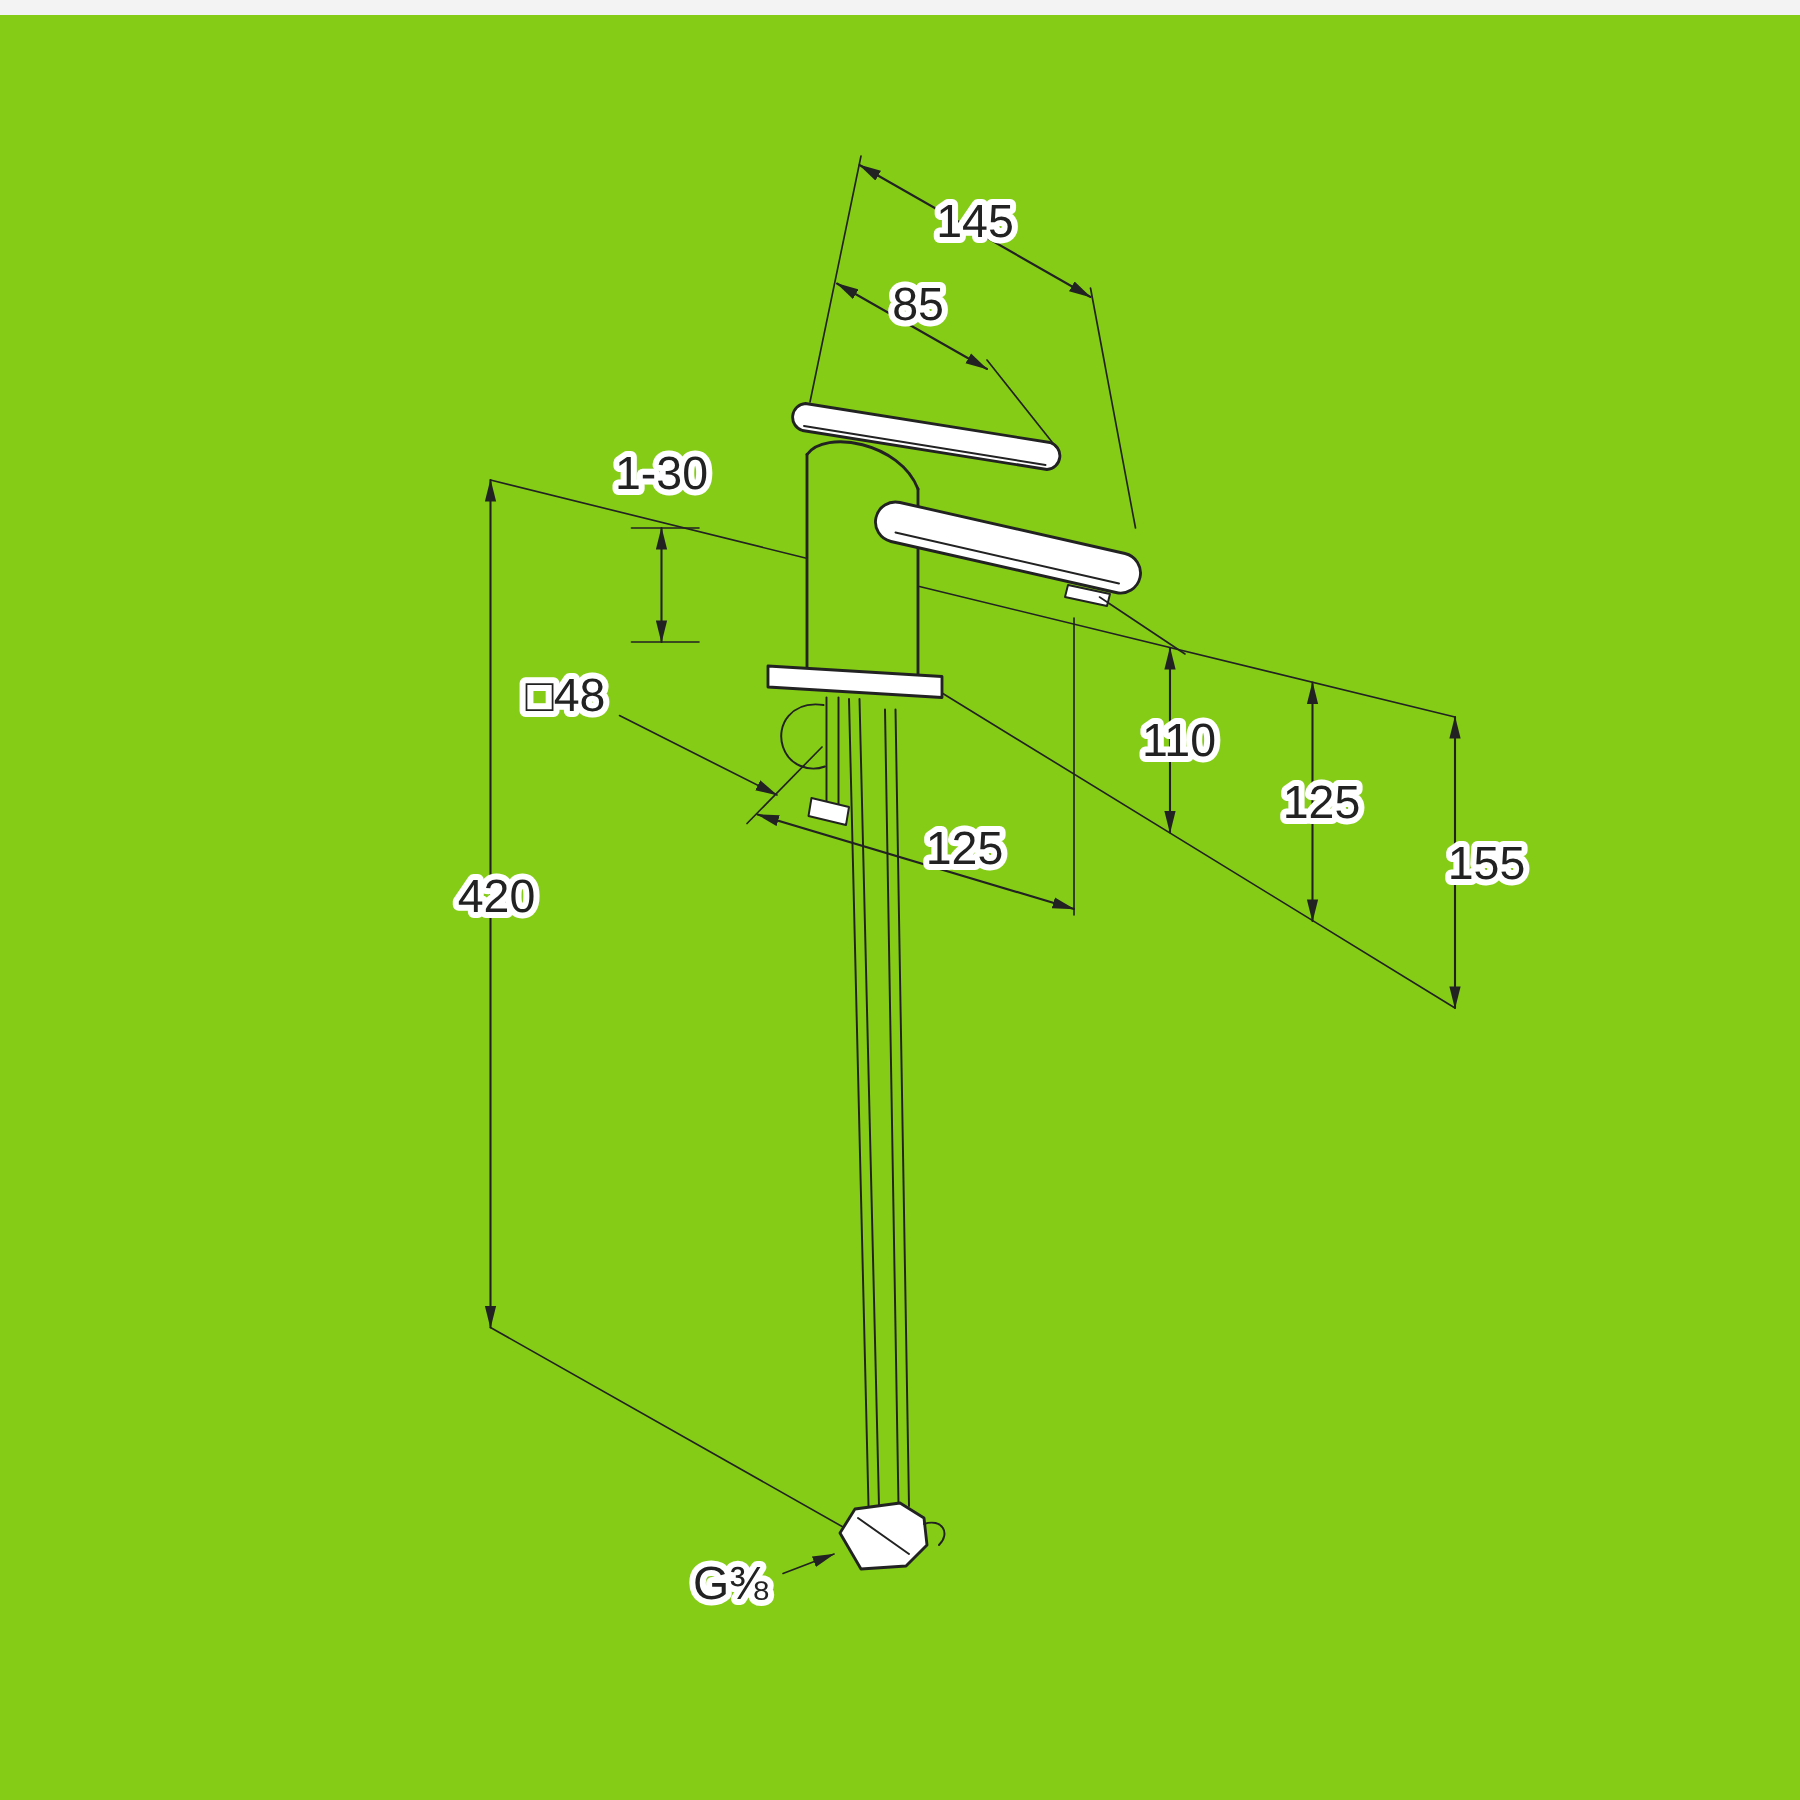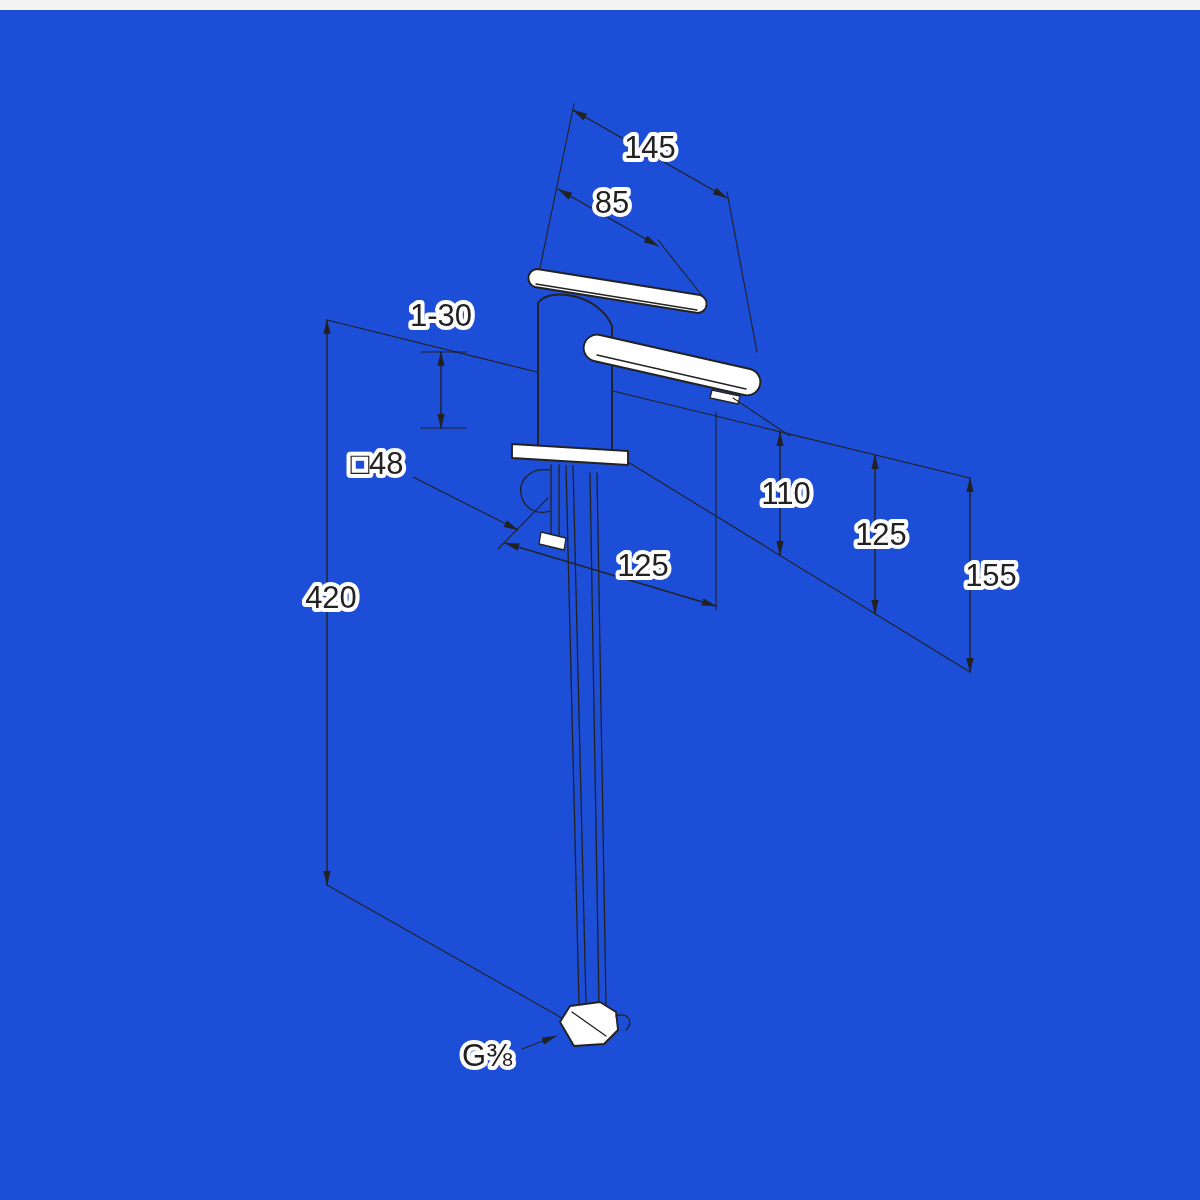--- a/index.html
+++ b/index.html
@@ -1,19 +1,19 @@
 <!DOCTYPE html>
 <html><head>
 <meta charset="utf-8">
 <style>
   html,body{margin:0;padding:0;background:#ffffff;}
   .canvas{
     position:relative;
     width:1200px;height:1200px;
-    background:#1d4ed8;
+    background:#84cc16;
     font-family:"Liberation Sans", sans-serif;
     overflow:hidden;
   }
   svg{position:absolute;left:0;top:0;}
   .dim,.ext,.part,.part-thin,.leader{fill:none;stroke:#222222;stroke-linecap:round;stroke-linejoin:round;}
   .dim{stroke-width:1.4;}
   .ext{stroke-width:1.1;}
   .leader{stroke-width:1.1;}
   .part{stroke-width:1.9;}
   .part-thin{stroke-width:1.3;}

